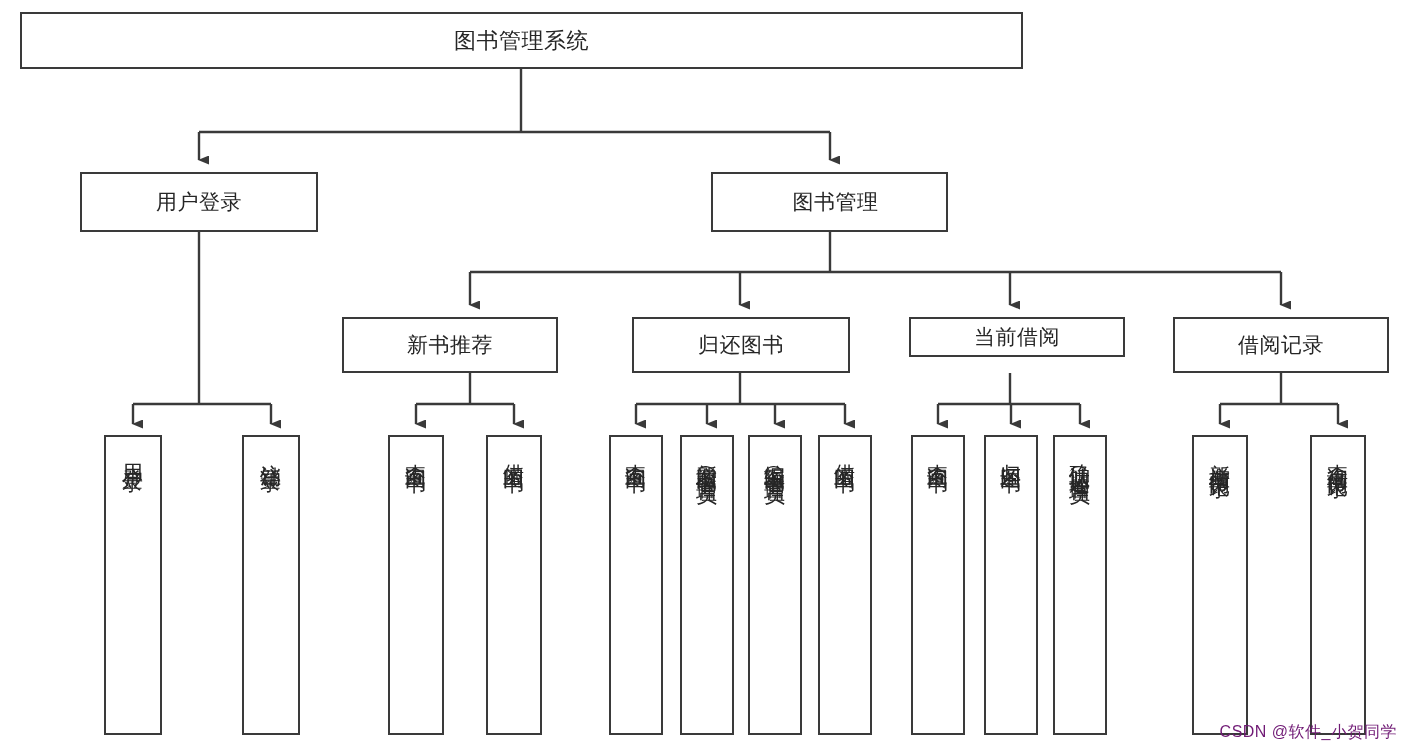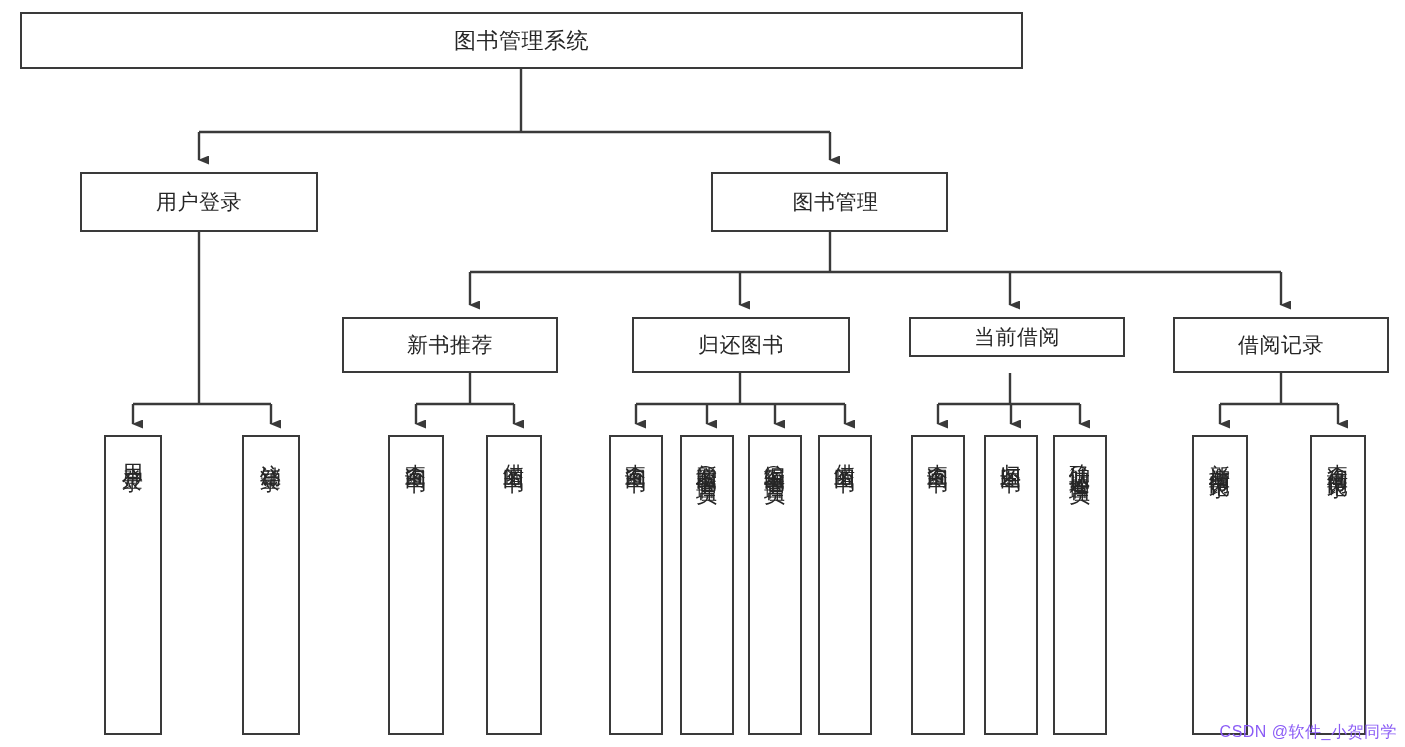--- a/index.html
+++ b/index.html
@@ -62,21 +62,21 @@
     font-size: 21px;
     line-height: 1.0;
     letter-spacing: 3px;
     white-space: nowrap;
   }
   #watermark {
     position: absolute;
     right: 8px;
     bottom: 4px;
     font-size: 16px;
-    color: #8b5cf6;
+    color: #701a75;
     letter-spacing: 0.5px;
     z-index: 5;
     user-select: none;
     white-space: nowrap;
   }
 </style>
 </head>
 <body>
 
 <div id="diagram-root">

